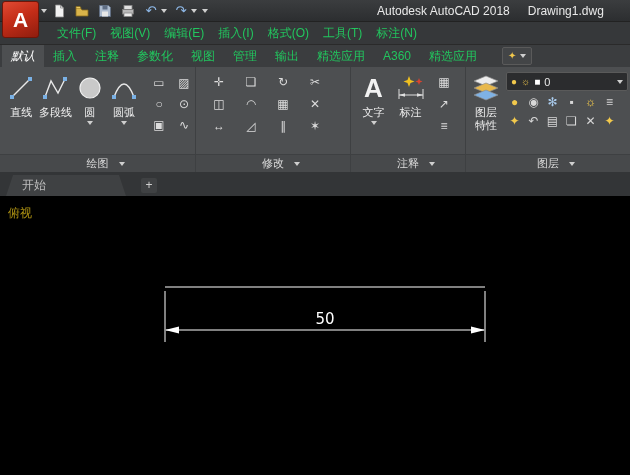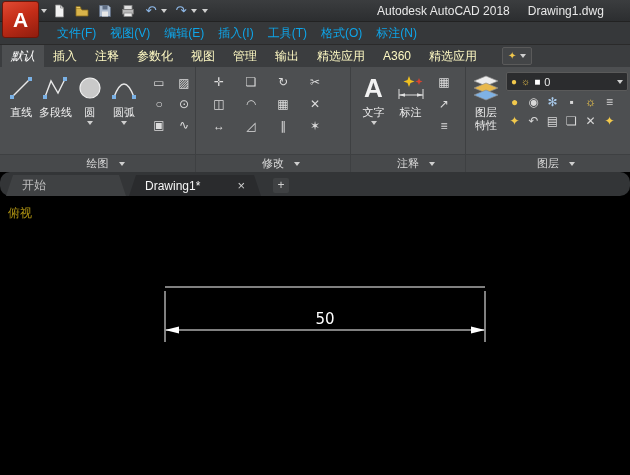--- a/index.html
+++ b/index.html
@@ -20,26 +20,26 @@
   .qat{margin-left:50px;display:flex;align-items:center;gap:5px;}
   .qat-btn{width:18px;height:17px;display:flex;align-items:center;justify-content:center;}
   .qat-glyph{color:#8fb9e8;font-size:13px;line-height:13px;}
   .qat-pair{display:flex;align-items:center;gap:1px;}
   .title-text{position:absolute;left:377px;top:0;height:22px;display:flex;align-items:center;
     gap:18px;color:#e9e9e9;font-size:12px;white-space:nowrap;}
 
   
   .menubar{top:22px;height:23px;background:#36383a;display:flex;align-items:center;
     padding-left:50px;border-bottom:1px solid #2a2a2a;}
-  .menu-item{color:#0ea5e9;font-size:12px;padding:3px 7px;white-space:nowrap;cursor:default;}
+  .menu-item{color:#22c55e;font-size:12px;padding:3px 7px;white-space:nowrap;cursor:default;}
 
   
   .ribbontabs{top:45px;height:22px;background:#3b3d3f;display:flex;align-items:stretch;
     padding-left:2px;}
-  .ribbon-tab{color:#fef9c3;font-size:12px;padding:0 9px;display:flex;align-items:center;
+  .ribbon-tab{color:#22c55e;font-size:12px;padding:0 9px;display:flex;align-items:center;
     white-space:nowrap;}
   .ribbon-tab.active{background:#4d4f51;color:#fff;font-style:italic;}
   .ribbon-opts{margin-left:16px;align-self:center;height:16px;background:#434547;
     border:1px solid #5a5a5a;border-radius:2px;display:flex;align-items:center;gap:4px;
     padding:0 5px;}
   .ribbon-opts .glyph{color:#f2c94c;font-size:10px;line-height:10px;}
 
   
   .ribbon-body{top:67px;height:105px;background:#4d4f51;display:flex;}
   .panel{height:100%;border-right:1px solid #3e4042;box-sizing:border-box;display:flex;
@@ -62,21 +62,21 @@
   .text-glyph{font-size:26px;font-weight:bold;color:#f2f2f2;line-height:28px;}
   .layers-right{display:flex;flex-direction:column;padding:2px 0 0 4px;}
   .layer-combo{width:112px;height:17px;background:#2b2c2e;border:1px solid #5a5a5a;
     border-radius:2px;display:flex;align-items:center;gap:4px;padding:0 4px;color:#eaeaea;
     font-size:11px;}
   .layer-combo .cglyph{font-size:10px;line-height:10px;}
   .layer-combo .caret{margin-left:auto;}
 
   
   .filetabs{top:172px;height:24px;background:#333537;display:flex;align-items:flex-end;
-    padding-left:6px;border-radius:10px;}
+    padding-left:6px;}
   .ftab{height:21px;display:flex;align-items:center;font-size:12px;box-sizing:border-box;
     clip-path:polygon(7px 0,calc(100% - 7px) 0,100% 100%,0 100%);}
   .ftab-start{width:120px;background:#3f4143;color:#bfbfbf;padding-left:16px;margin-right:3px;}
   .ftab-active{width:132px;background:#2a2b2d;color:#f6f6f6;padding:0 16px;
     justify-content:space-between;}
   .ftab-close{color:#cfcfcf;font-size:13px;line-height:13px;}
   .newtab-btn{width:16px;height:15px;margin:0 0 3px 12px;background:#3f4143;color:#cfcfcf;
     border-radius:2px;font-size:12px;line-height:15px;text-align:center;}
 
   
@@ -141,22 +141,22 @@
   <span>A</span>
 </div>
 <span class="caret logo-caret"></span>
 
 <div class="band menubar">
 
 <span class="menu-item">文件(F)</span>
     <span class="menu-item">视图(V)</span>
     <span class="menu-item">编辑(E)</span>
     <span class="menu-item">插入(I)</span>
+    <span class="menu-item">格式(O)</span>
     <span class="menu-item">工具(T)</span>
-    <span class="menu-item">格式(O)</span>
     <span class="menu-item">标注(N)</span>
   </div>
 
 <div class="band ribbontabs">
   <div style="display:flex;">
 
   <div class="ribbon-tab active">默认</div>
       <div class="ribbon-tab">插入</div>
       <div class="ribbon-tab">注释</div>
       <div class="ribbon-tab">参数化</div>
@@ -341,24 +341,20 @@
       <span>图层</span>
       <span class="caret"></span>
     </div>
   </div>
 </div>
 
 <div class="band filetabs">
   <div class="ftab ftab-start">
     <span>开始</span>
   </div>
-  <div class="ftab ftab-active">
-    <span>Drawing1*</span>
-    <span class="ftab-close">×</span>
-  </div>
   <div class="newtab-btn">+</div>
 </div>
 
 <div class="band canvas">
   <svg viewBox="0 0 630 279" width="630" height="279">
     <line class="dim-line" x1="165" y1="91" x2="485" y2="91"></line>
     <line class="dim-line" x1="165" y1="95" x2="165" y2="146"></line>
     <line class="dim-line" x1="485" y1="95" x2="485" y2="146"></line>
     <line class="dim-line" x1="166" y1="134" x2="484" y2="134"></line>
     <polygon points="165,134 179,130.5 179,137.5" fill="#fff"></polygon>

